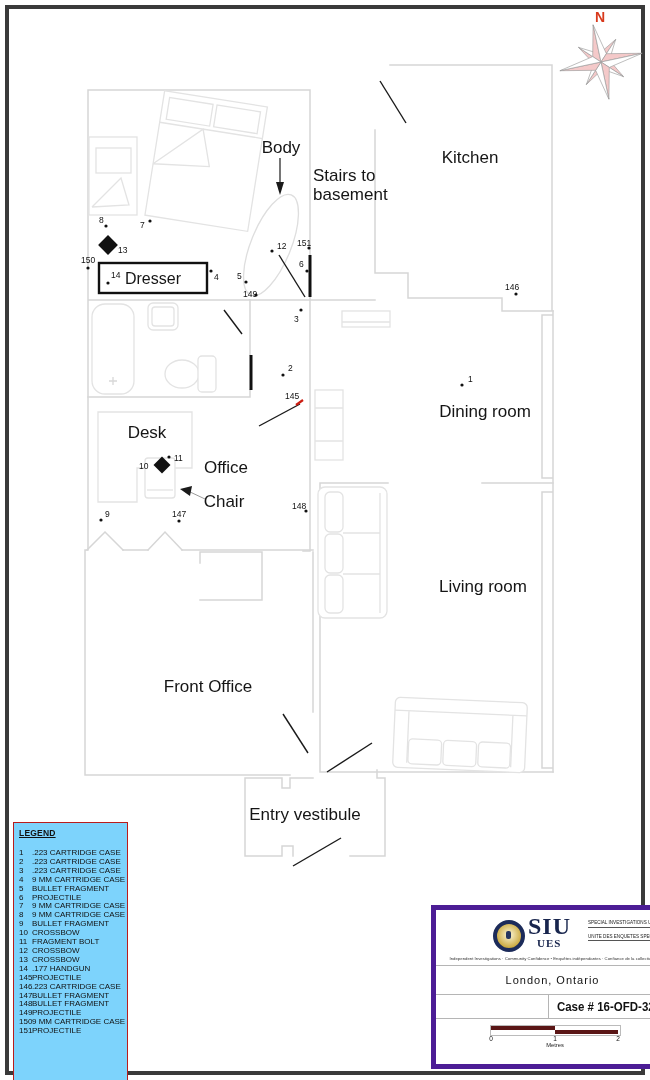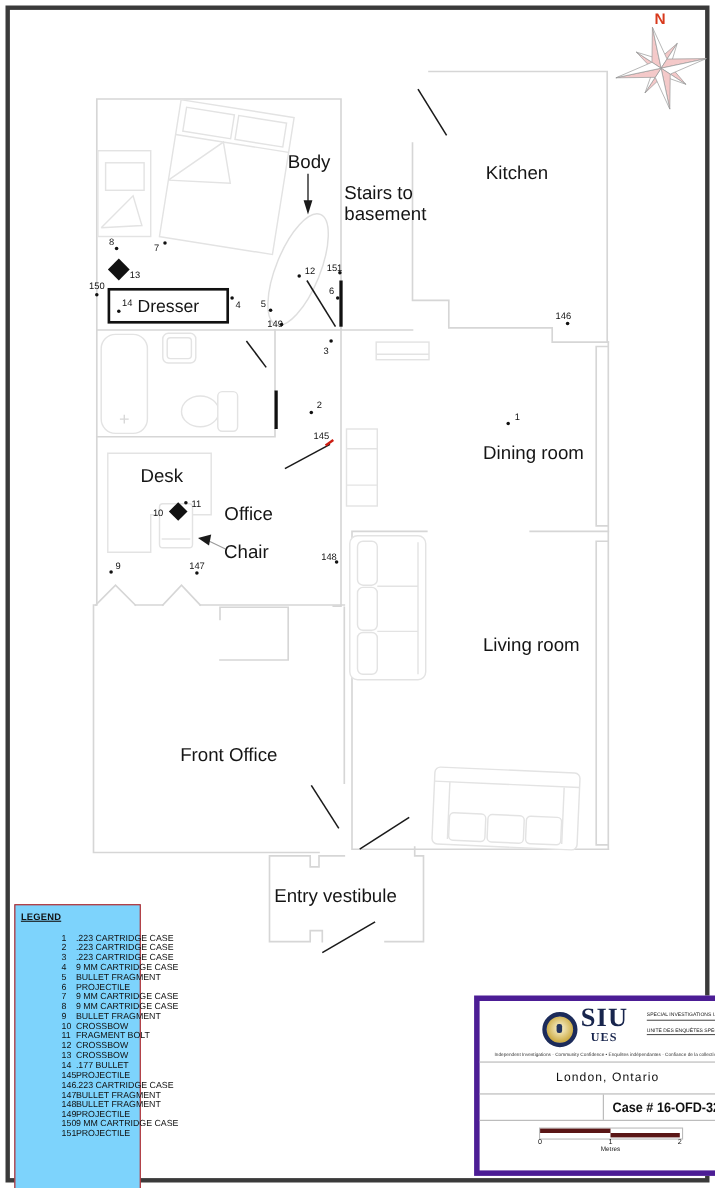--- a/index.html
+++ b/index.html
@@ -8,21 +8,21 @@
   #frame{position:absolute;inset:5px;border:4px solid #3a3a3a;pointer-events:none;}
   svg{position:absolute;left:0;top:0;}
   
   .room-label{font:17px "Liberation Sans",sans-serif;fill:#151515;}
   .small-label{font:16px "Liberation Sans",sans-serif;fill:#151515;}
   .marker-label{font:8.5px "Liberation Sans",sans-serif;fill:#111;}
   
   #legend{position:absolute;left:13px;top:822px;width:115px;height:262px;
           border:1px solid #b91c1c;background:#7dd3fc;padding:5px 0 0 5px;box-sizing:border-box;}
   #legend .ltitle{font-size:8.5px;font-weight:bold;text-decoration:underline;margin-bottom:11px;letter-spacing:.2px;}
-  #legend .lrow{font-size:8px;line-height:8.9px;white-space:nowrap;margin-left:37px;}
+  #legend .lrow{font-size:8px;line-height:8.9px;white-space:nowrap;}
   #legend .num{display:inline-block;width:13px;}
   
   #tblock{position:absolute;left:395px;top:905px;width:243px;height:164px;
           border:5px solid #4c1d95;background:#fff;box-sizing:border-box;font-size:10px;margin-left:36px;}
   .tb-row{box-sizing:border-box;}
   #tb-logo{height:55px;position:relative;}
   .crest{position:absolute;left:57px;top:10px;width:24px;height:24px;border-radius:50%;
          border:4px solid #1c2b5a;background:radial-gradient(circle at 50% 45%,#efe2b0 20%,#c9a63a 75%,#9a7c22 100%);}
   .crest-dot{position:absolute;left:9px;top:7px;width:5px;height:8px;background:#24355f;border-radius:2px;}
   .siu-txt{position:absolute;left:92px;top:4px;font-family:"Liberation Serif",serif;color:#18254d;
@@ -287,21 +287,21 @@
         <div class="lrow"><span class="num">4</span><span>9 MM CARTRIDGE CASE</span></div>
         <div class="lrow"><span class="num">5</span><span>BULLET FRAGMENT</span></div>
         <div class="lrow"><span class="num">6</span><span>PROJECTILE</span></div>
         <div class="lrow"><span class="num">7</span><span>9 MM CARTRIDGE CASE</span></div>
         <div class="lrow"><span class="num">8</span><span>9 MM CARTRIDGE CASE</span></div>
         <div class="lrow"><span class="num">9</span><span>BULLET FRAGMENT</span></div>
         <div class="lrow"><span class="num">10</span><span>CROSSBOW</span></div>
         <div class="lrow"><span class="num">11</span><span>FRAGMENT BOLT</span></div>
         <div class="lrow"><span class="num">12</span><span>CROSSBOW</span></div>
         <div class="lrow"><span class="num">13</span><span>CROSSBOW</span></div>
-        <div class="lrow"><span class="num">14</span><span>.177 BULLET</span></div>
+        <div class="lrow"><span class="num">14</span><span>.177 HANDGUN</span></div>
         <div class="lrow"><span class="num">145</span><span>PROJECTILE</span></div>
         <div class="lrow"><span class="num">146</span><span>.223 CARTRIDGE CASE</span></div>
         <div class="lrow"><span class="num">147</span><span>BULLET FRAGMENT</span></div>
         <div class="lrow"><span class="num">148</span><span>BULLET FRAGMENT</span></div>
         <div class="lrow"><span class="num">149</span><span>PROJECTILE</span></div>
         <div class="lrow"><span class="num">150</span><span>9 MM CARTRIDGE CASE</span></div>
         <div class="lrow"><span class="num">151</span><span>PROJECTILE</span></div>
       </div>
   </div>
 

